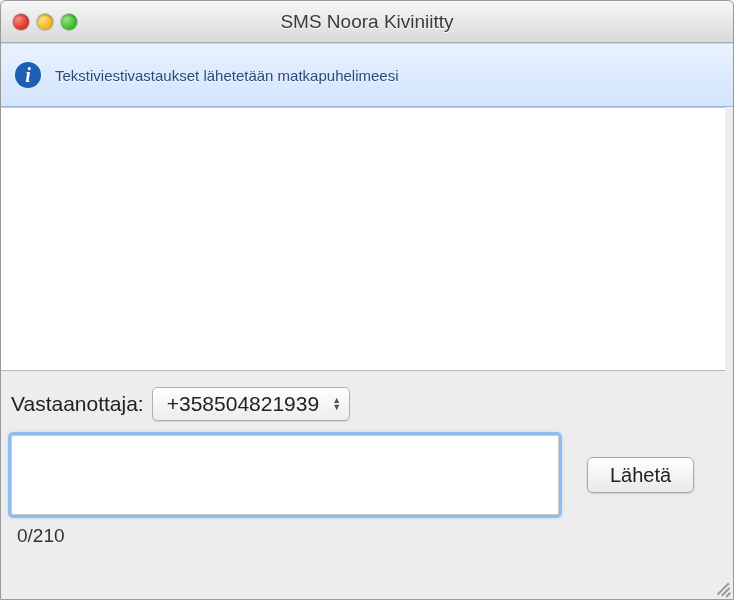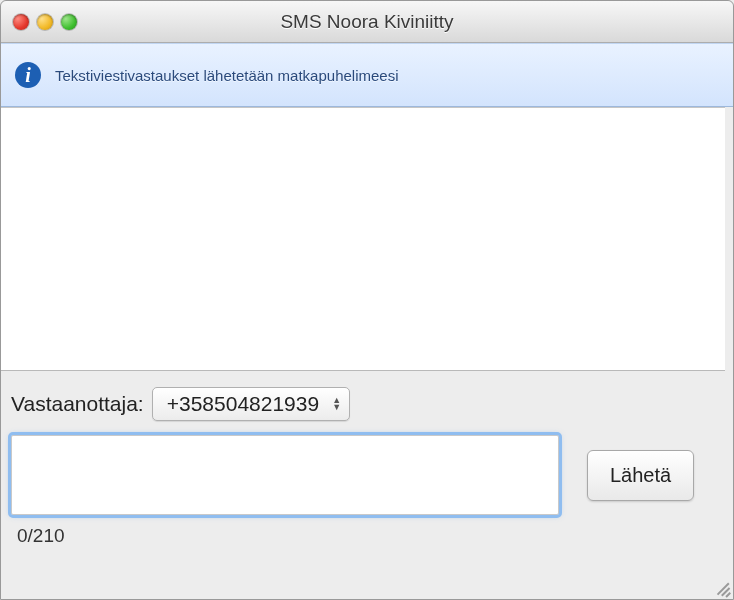--- a/index.html
+++ b/index.html
@@ -138,21 +138,21 @@
     outline: 3px solid #8fbdf0;
     outline-offset: 0;
     box-shadow: 0 0 6px rgba(100,160,230,0.7);
     resize: none;
     font-family: inherit;
     font-size: 16px;
     padding: 6px;
   }
   .send-btn {
     margin-left: 28px;
-    height: 51px;
+    height: 36px;
     padding: 0 22px;
     font-size: 20px;
     color: #222;
     background: linear-gradient(#ffffff, #e9e9e9);
     border: 1px solid #a8a8a8;
     border-radius: 6px;
     box-shadow: 0 1px 0 #fff inset, 0 1px 2px rgba(0,0,0,0.15);
     cursor: pointer;
   }
   .counter {

